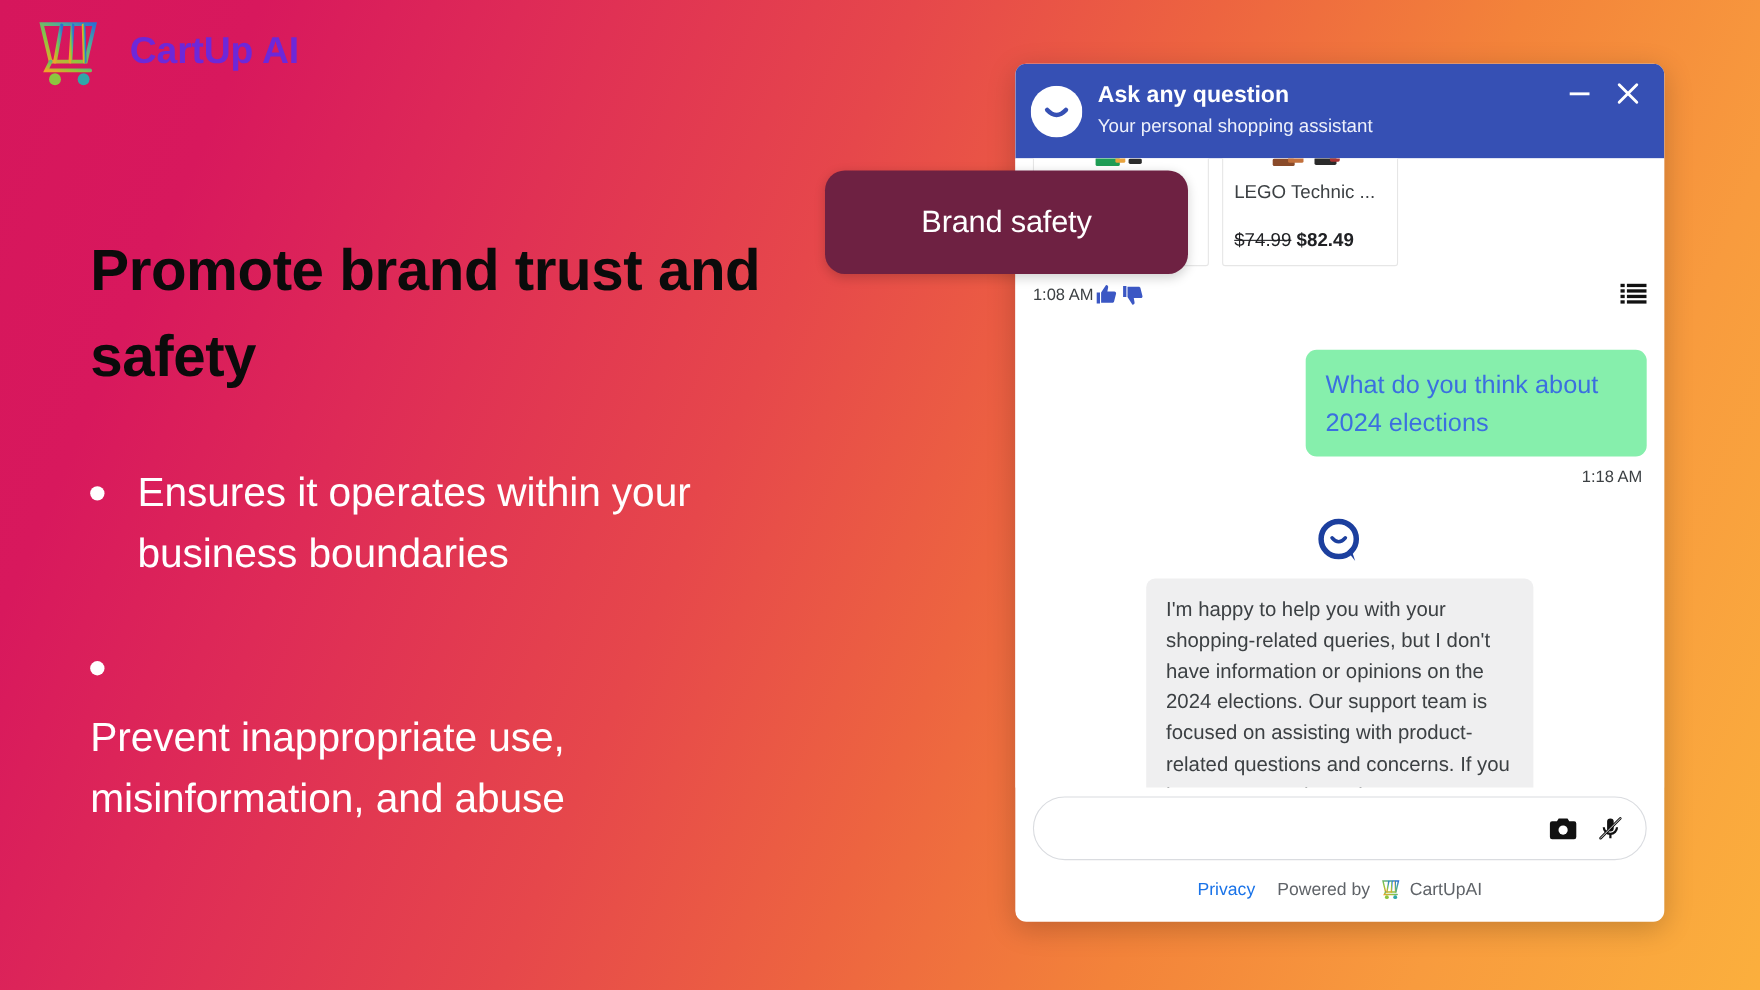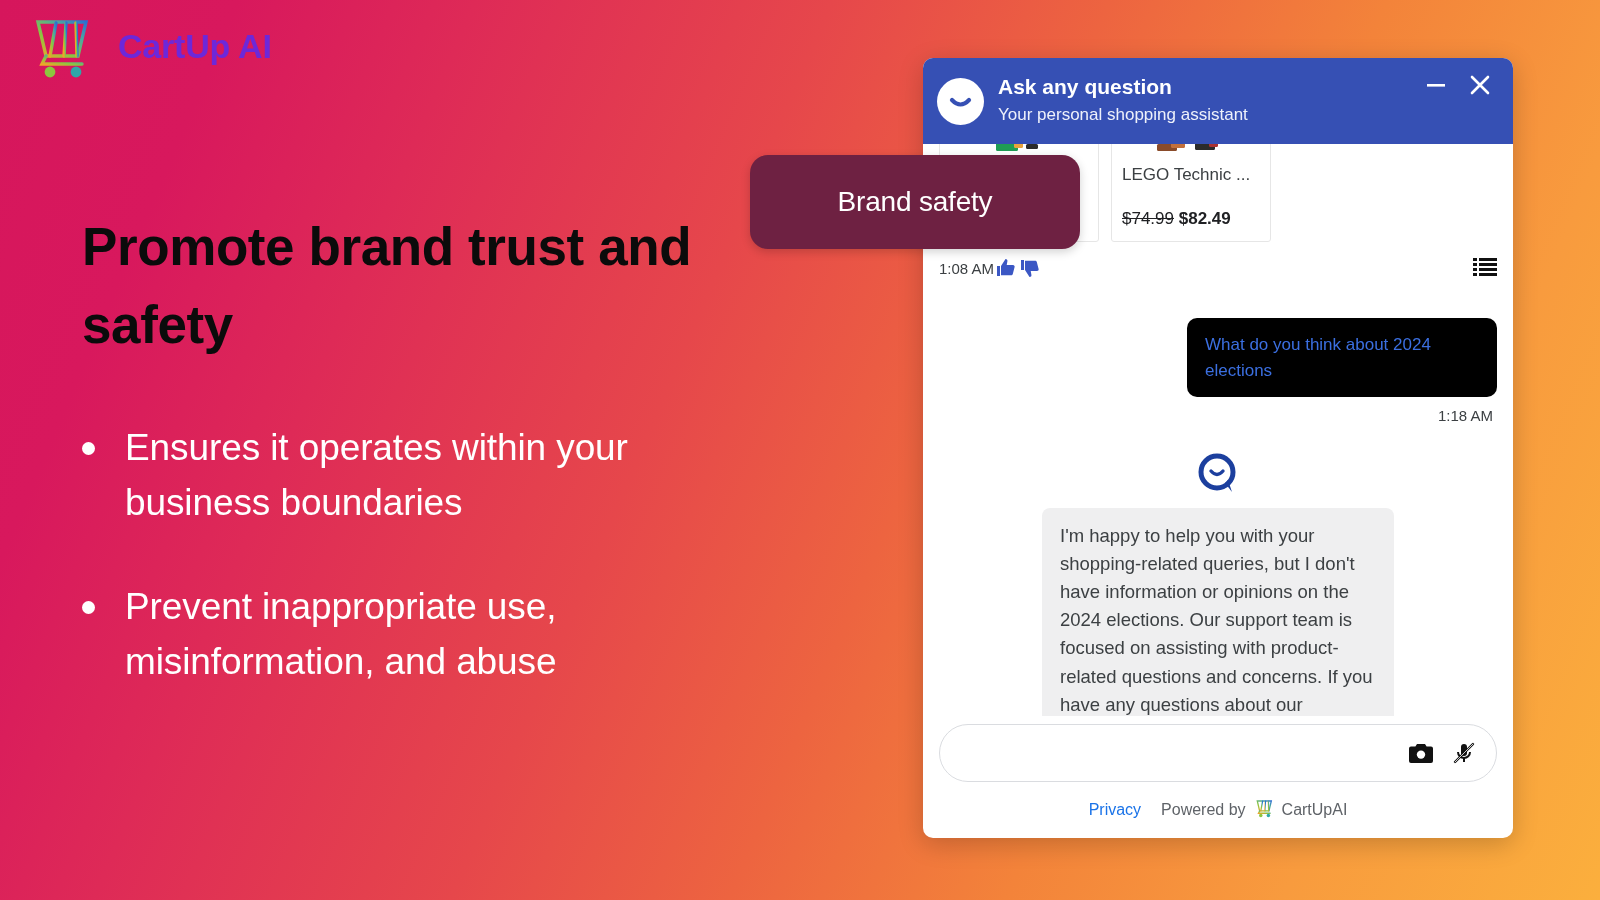--- a/index.html
+++ b/index.html
@@ -18,21 +18,21 @@
   .brand-name { color:#6d28d9; font-size:34px; font-weight:bold; letter-spacing:-0.2px; }
 
   
   .left-col { position:absolute; left:67px; top:208px; width:700px;margin-left:15px; }
   .headline {
     color:#0b0b0b; font-size:53px; font-weight:bold; line-height:1.48;
     letter-spacing:-0.4px;
   }
   .bullets { margin-top:56px; }
   .bullet { display:flex; gap:30px; margin-bottom:50px; }
-  .bullet:last-child { margin-bottom:0; }
+  .bullet:last-child { margin-bottom:0;flex-direction:column; }
   .dot { width:13px; height:13px; border-radius:50%; background:#fff; flex:0 0 13px; margin-top:21px; }
   .bullet-text { color:#fff; font-size:37px; line-height:1.48; letter-spacing:-0.1px; max-width:600px; }
 
   
   .widget {
     position:absolute; left:923px; top:58px; width:590px; height:780px;
     background:#fff; border-radius:10px; overflow:hidden;
     box-shadow:0 6px 26px rgba(0,0,0,.20);
     display:flex; flex-direction:column;
   }
@@ -58,21 +58,21 @@
   .prod-price .strike { text-decoration:line-through; font-weight:normal; }
 
   .meta-row { display:flex; align-items:center; margin-top:14px; }
   .meta-time { font-size:15px; color:#3c4043; }
   .spacer { flex:1; }
   .icon-btn { background:none; border:none; cursor:pointer; line-height:0; }
 
   
   .msg-user-row { display:flex; justify-content:flex-end; margin-top:38px; }
   .bubble-user {
-    background:#000000; color:#3b6fe0; font-size:17px; line-height:1.5;
+    background:#86efac; color:#3b6fe0; font-size:23px; line-height:1.5;
     border-radius:10px; padding:14px 18px; max-width:310px;
   }
   .ts-right { text-align:right; font-size:15px; color:#3c4043; margin-top:10px; padding-right:4px; }
 
   .msg-bot-row { display:flex; align-items:center; gap:12px; margin-top:26px;flex-direction:column; }
   .bot-avatar { width:46px; height:46px; flex:0 0 46px; }
   .bubble-bot {
     background:#efeff0; color:#3c4043; font-size:18.5px; line-height:1.52;
     border-radius:8px; padding:14px 18px; max-width:352px;
   }

